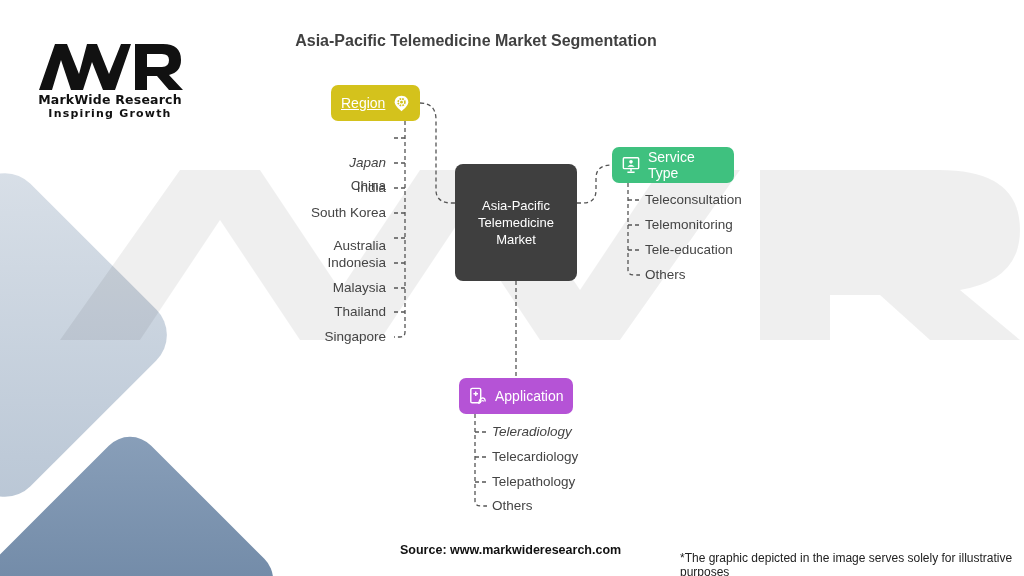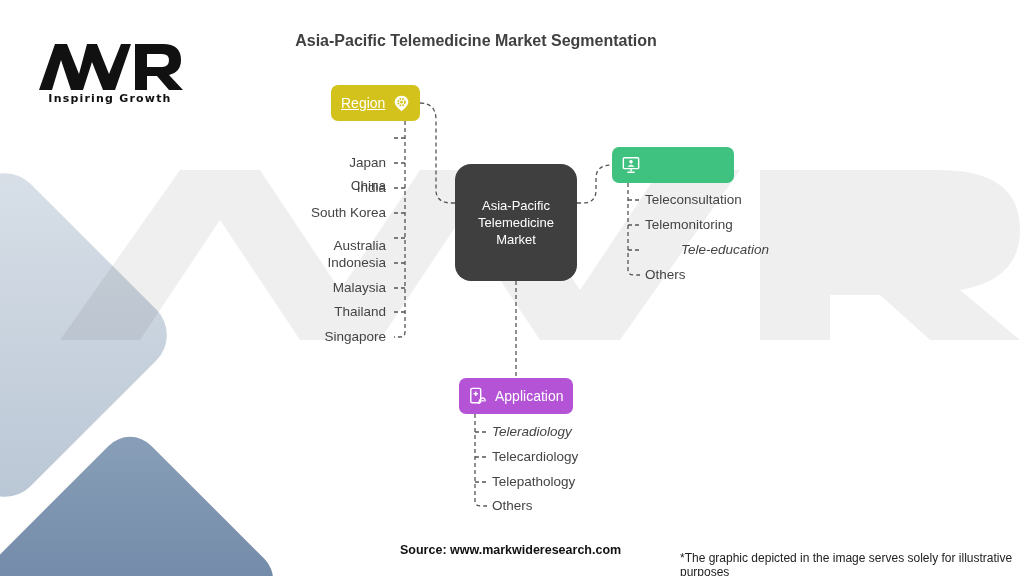--- a/index.html
+++ b/index.html
@@ -26,21 +26,21 @@
   .logo svg { display: block; margin: 0 auto; }
   .logo-name { font-family: "DejaVu Sans", sans-serif; font-weight: bold; font-size: 12.5px; color: #111; letter-spacing: 0.2px; margin-top: 0px; }
   .logo-tag { font-family: "DejaVu Sans", sans-serif; font-weight: bold; font-size: 11px; color: #111; letter-spacing: 1.2px; }
 
   .title { position: absolute; left: 0; width: 952px; top: 32px; text-align: center; font-weight: bold; font-size: 16px; color: #404040; }
 
   .connectors { position: absolute; left: 0; top: 0; width: 1024px; height: 576px; }
 
   .center-node {
     position: absolute; left: 455px; top: 164px; width: 122px; height: 117px;
-    background: #3f3f3f; border-radius: 16px; color: #fff;
+    background: #3f3f3f; border-radius: 8px; color: #fff;
     display: flex; align-items: center; justify-content: center; text-align: center;
     font-size: 13px; line-height: 17px; padding: 0 8px;
   }
 
   .cat-node {
     position: absolute; height: 36px; border-radius: 7px; color: #fff;
     display: flex; align-items: center; font-size: 14px; padding: 0 10px;
   }
   .cat-region { left: 331px; top: 85px; width: 89px; background: #d4c21c; justify-content: flex-start; text-decoration: underline; }
   .cat-region .ico { margin-left: 8px; }
@@ -64,20 +64,21 @@
 <svg class="watermark" viewBox="0 0 960 170">
   <path d="M0 170 L120 0 L200 0 L280 120 L360 0 L440 0 L520 120 L600 0 L680 0 L560 170 L480 170 L400 50 L320 170 L240 170 L160 50 L80 170 Z" fill="#000"></path>
   <path d="M700 0 L880 0 Q960 0 960 60 Q960 110 900 120 L960 170 L870 170 L820 125 L770 125 L770 170 L700 170 Z" fill="#000"></path>
 </svg>
 
 <div class="logo">
   <svg width="150" height="52" viewBox="0 0 150 52">
     <path d="M4 50 L20 4 L32 4 L44 34 L52 4 L62 4 L74 34 L86 4 L96 4 L80 50 L68 50 L57 22 L48 50 L36 50 L26 20 L17 50 Z" fill="#111"></path>
     <path d="M100 4 L128 4 Q146 4 146 20 Q146 32 134 35 L148 50 L134 50 L122 36 L112 36 L112 50 L100 50 Z M112 14 L112 27 L127 27 Q134 27 134 20 Q134 14 127 14 Z" fill="#111" fill-rule="evenodd"></path>
   </svg>
+  <div class="logo-name">MarkWide Research</div>
   <div class="logo-tag">Inspiring Growth</div>
 </div>
 
 <div class="title">Asia-Pacific Telemedicine Market Segmentation</div>
 
 <svg class="connectors">
   <g fill="none" stroke="#555" stroke-width="1.3" stroke-dasharray="4,3">
 
     <path d="M420 103 Q436 103 436 120 L436 190 Q436 203 452 203 L455 203"></path>
 
@@ -115,42 +116,43 @@
   <span>Region</span>
   <span class="ico">
     <svg width="17" height="17" viewBox="0 0 20 20">
         <path d="M10 1 C5 1 2 4.5 2 8.5 C2 13 10 19 10 19 C10 19 18 13 18 8.5 C18 4.5 15 1 10 1 Z" fill="#fff"></path>
         <circle cx="10" cy="8.5" r="4" fill="none" stroke="#d4c21c" stroke-width="2" stroke-dasharray="2,1.2"></circle>
         <circle cx="10" cy="8.5" r="1.6" fill="#d4c21c"></circle>
       </svg>
   </span>
 </div>
 <div class="item right" style="left:226px;top:130px;margin-top:48px;">China</div>
-<div class="item right" style="left:226px;top:155px;">Japan</div>
+<div class="item right" style="left:226px;top:155px;font-style:italic;">Japan</div>
 <div class="item right" style="left:226px;top:180px;">India</div>
 <div class="item right" style="left:226px;top:205px;">South Korea</div>
 <div class="item right" style="left:226px;top:230px;margin-top:8px;">Australia</div>
 <div class="item right" style="left:226px;top:255px;">Indonesia</div>
 <div class="item right" style="left:226px;top:280px;">Malaysia</div>
 <div class="item right" style="left:226px;top:304px;">Thailand</div>
 <div class="item right" style="left:226px;top:329px;">Singapore</div>
 
 <div class="cat-node cat-service">
   <span class="ico">
     <svg width="18" height="18" viewBox="0 0 20 20">
         <rect x="1.5" y="2" width="17" height="12" rx="1" fill="none" stroke="#fff" stroke-width="1.6"></rect>
         <circle cx="10" cy="6.5" r="2" fill="#fff"></circle>
         <path d="M6 12 Q10 7.5 14 12 Z" fill="#fff"></path>
         <path d="M10 14 L10 17 M6 18 L14 18" stroke="#fff" stroke-width="1.6"></path>
       </svg>
   </span>
+  <span>Service Type</span>
 </div>
 <div class="item" style="left:645px;top:192px;">Teleconsultation</div>
 <div class="item" style="left:645px;top:217px;">Telemonitoring</div>
-<div class="item" style="left:681px;top:242px;font-style:italic;">Tele-education</div>
+<div class="item" style="left:645px;top:242px;">Tele-education</div>
 <div class="item" style="left:645px;top:267px;">Others</div>
 
 <div class="cat-node cat-app">
   <span class="ico">
     <svg width="18" height="18" viewBox="0 0 20 20">
         <rect x="2" y="1.5" width="11" height="16" rx="1.5" fill="none" stroke="#fff" stroke-width="1.6"></rect>
         <path d="M7.5 5 L7.5 10 M5 7.5 L10 7.5" stroke="#fff" stroke-width="1.6"></path>
         <path d="M11 19 Q11 13 15 12 Q18 12 18 16" fill="none" stroke="#fff" stroke-width="1.5"></path>
         <path d="M14 16 Q15 14 16.5 16" fill="none" stroke="#fff" stroke-width="1.3"></path>
       </svg>

